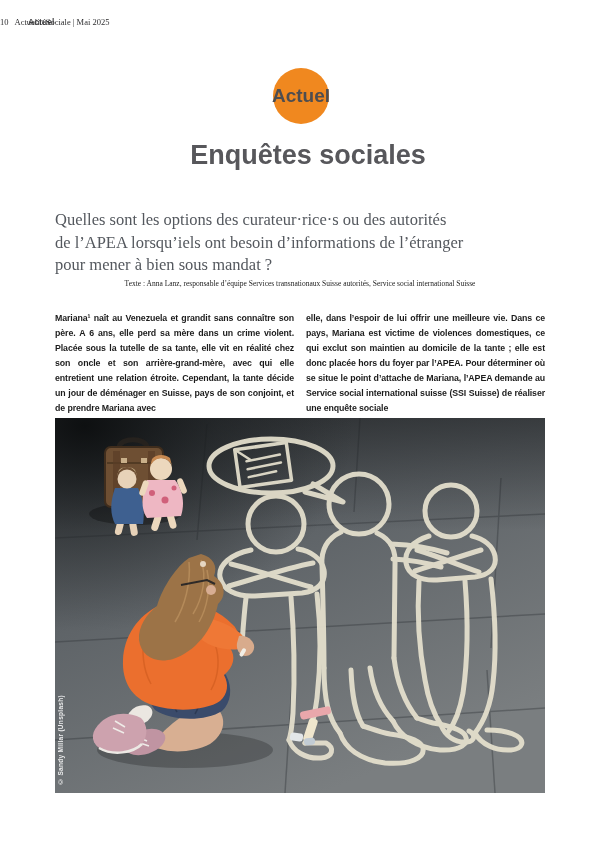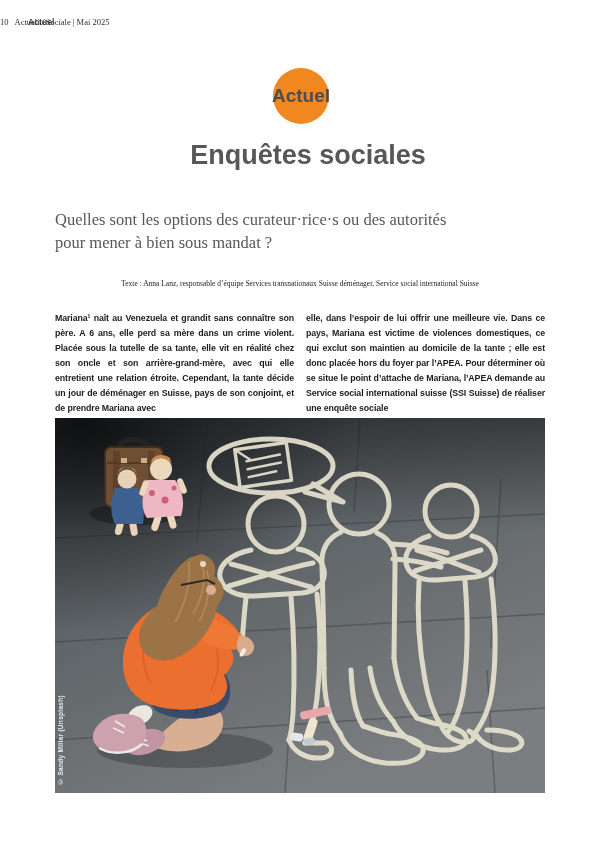--- a/index.html
+++ b/index.html
@@ -63,23 +63,24 @@
 
 <div class="badge">
   <span>Actuel</span>
 </div>
 
 <div class="title">
   <div>Enquêtes sociales</div>
 </div>
 <div class="subtitle">
   <div>Quelles sont les options des curateur·rice·s ou des autorités</div>
+  <div>de l’APEA lorsqu’iels ont besoin d’informations de l’étranger</div>
   <div>pour mener à bien sous mandat ?</div>
 </div>
-<div class="byline">Texte : Anna Lanz, responsable d’équipe Services transnationaux Suisse déménager, Service social international Suisse</div>
+<div class="byline">Texte : Anna Lanz, responsable d’équipe Services transnationaux Suisse autorités, Service social international Suisse</div>
 
 <div class="bodytext">
   <div class="col">Mariana¹ naît au Venezuela et grandit sans connaître son père. A 6 ans, elle perd sa mère dans un crime violent. Placée sous la tutelle de sa tante, elle vit en réalité chez son oncle et son arrière-grand-mère, avec qui elle entretient une relation étroite. Cependant, la tante décide un jour de déménager en Suisse, pays de son conjoint, et de prendre Mariana avec</div>
   <div class="col">elle, dans l’espoir de lui offrir une meilleure vie. Dans ce pays, Mariana est victime de violences domestiques, ce qui exclut son maintien au domicile de la tante ; elle est donc placée hors du foyer par l’APEA. Pour déterminer où se situe le point d’attache de Mariana, l’APEA demande au Service social international suisse (SSI Suisse) de réaliser une enquête sociale</div>
 </div>
 
 <div class="photo">
   <svg width="490" height="375" viewBox="0 0 490 375">
     <defs>
       <linearGradient id="pav" x1="0" y1="0" x2="0.55" y2="1">

